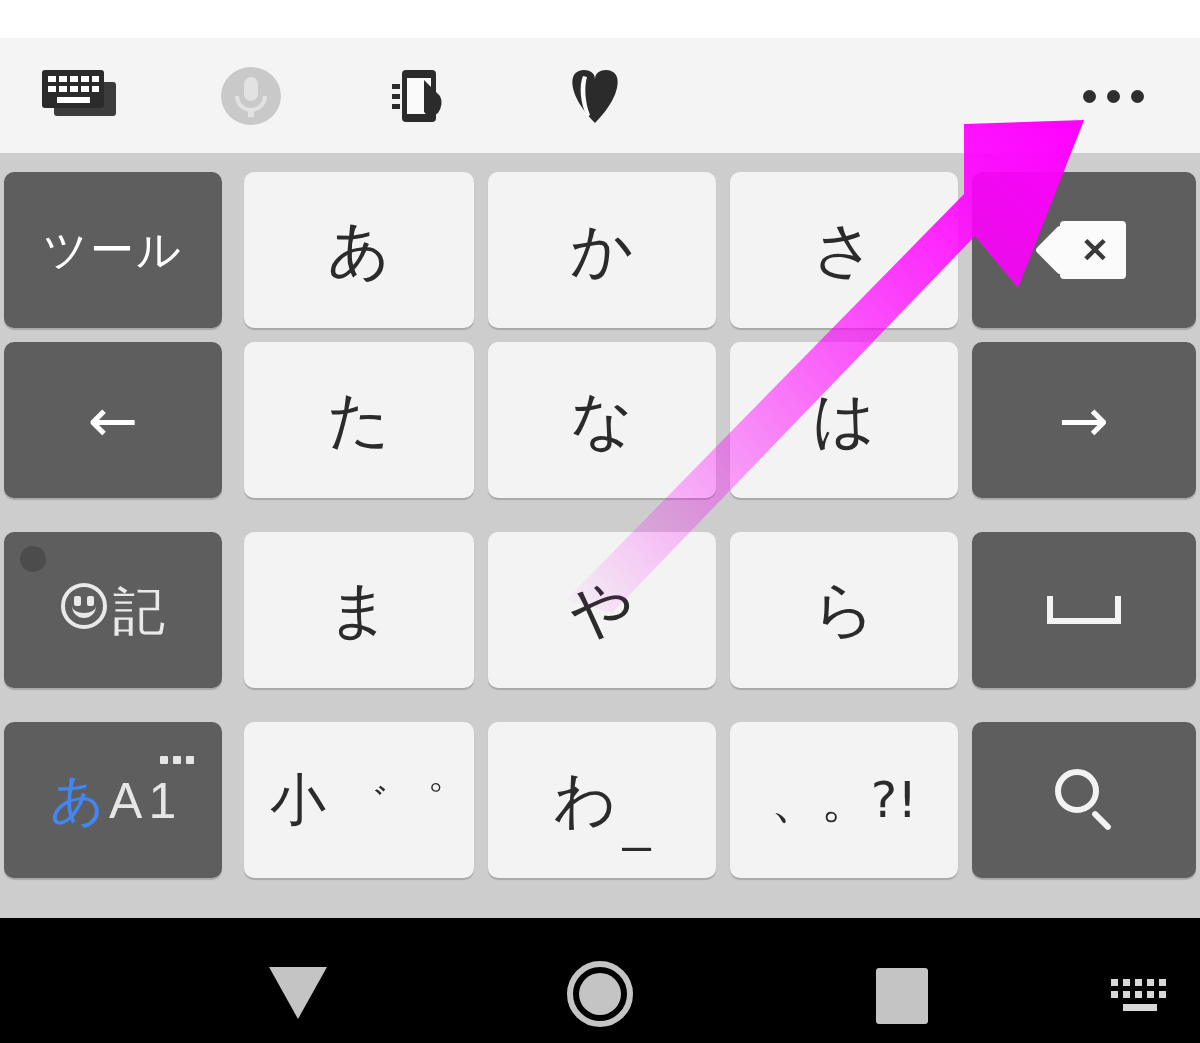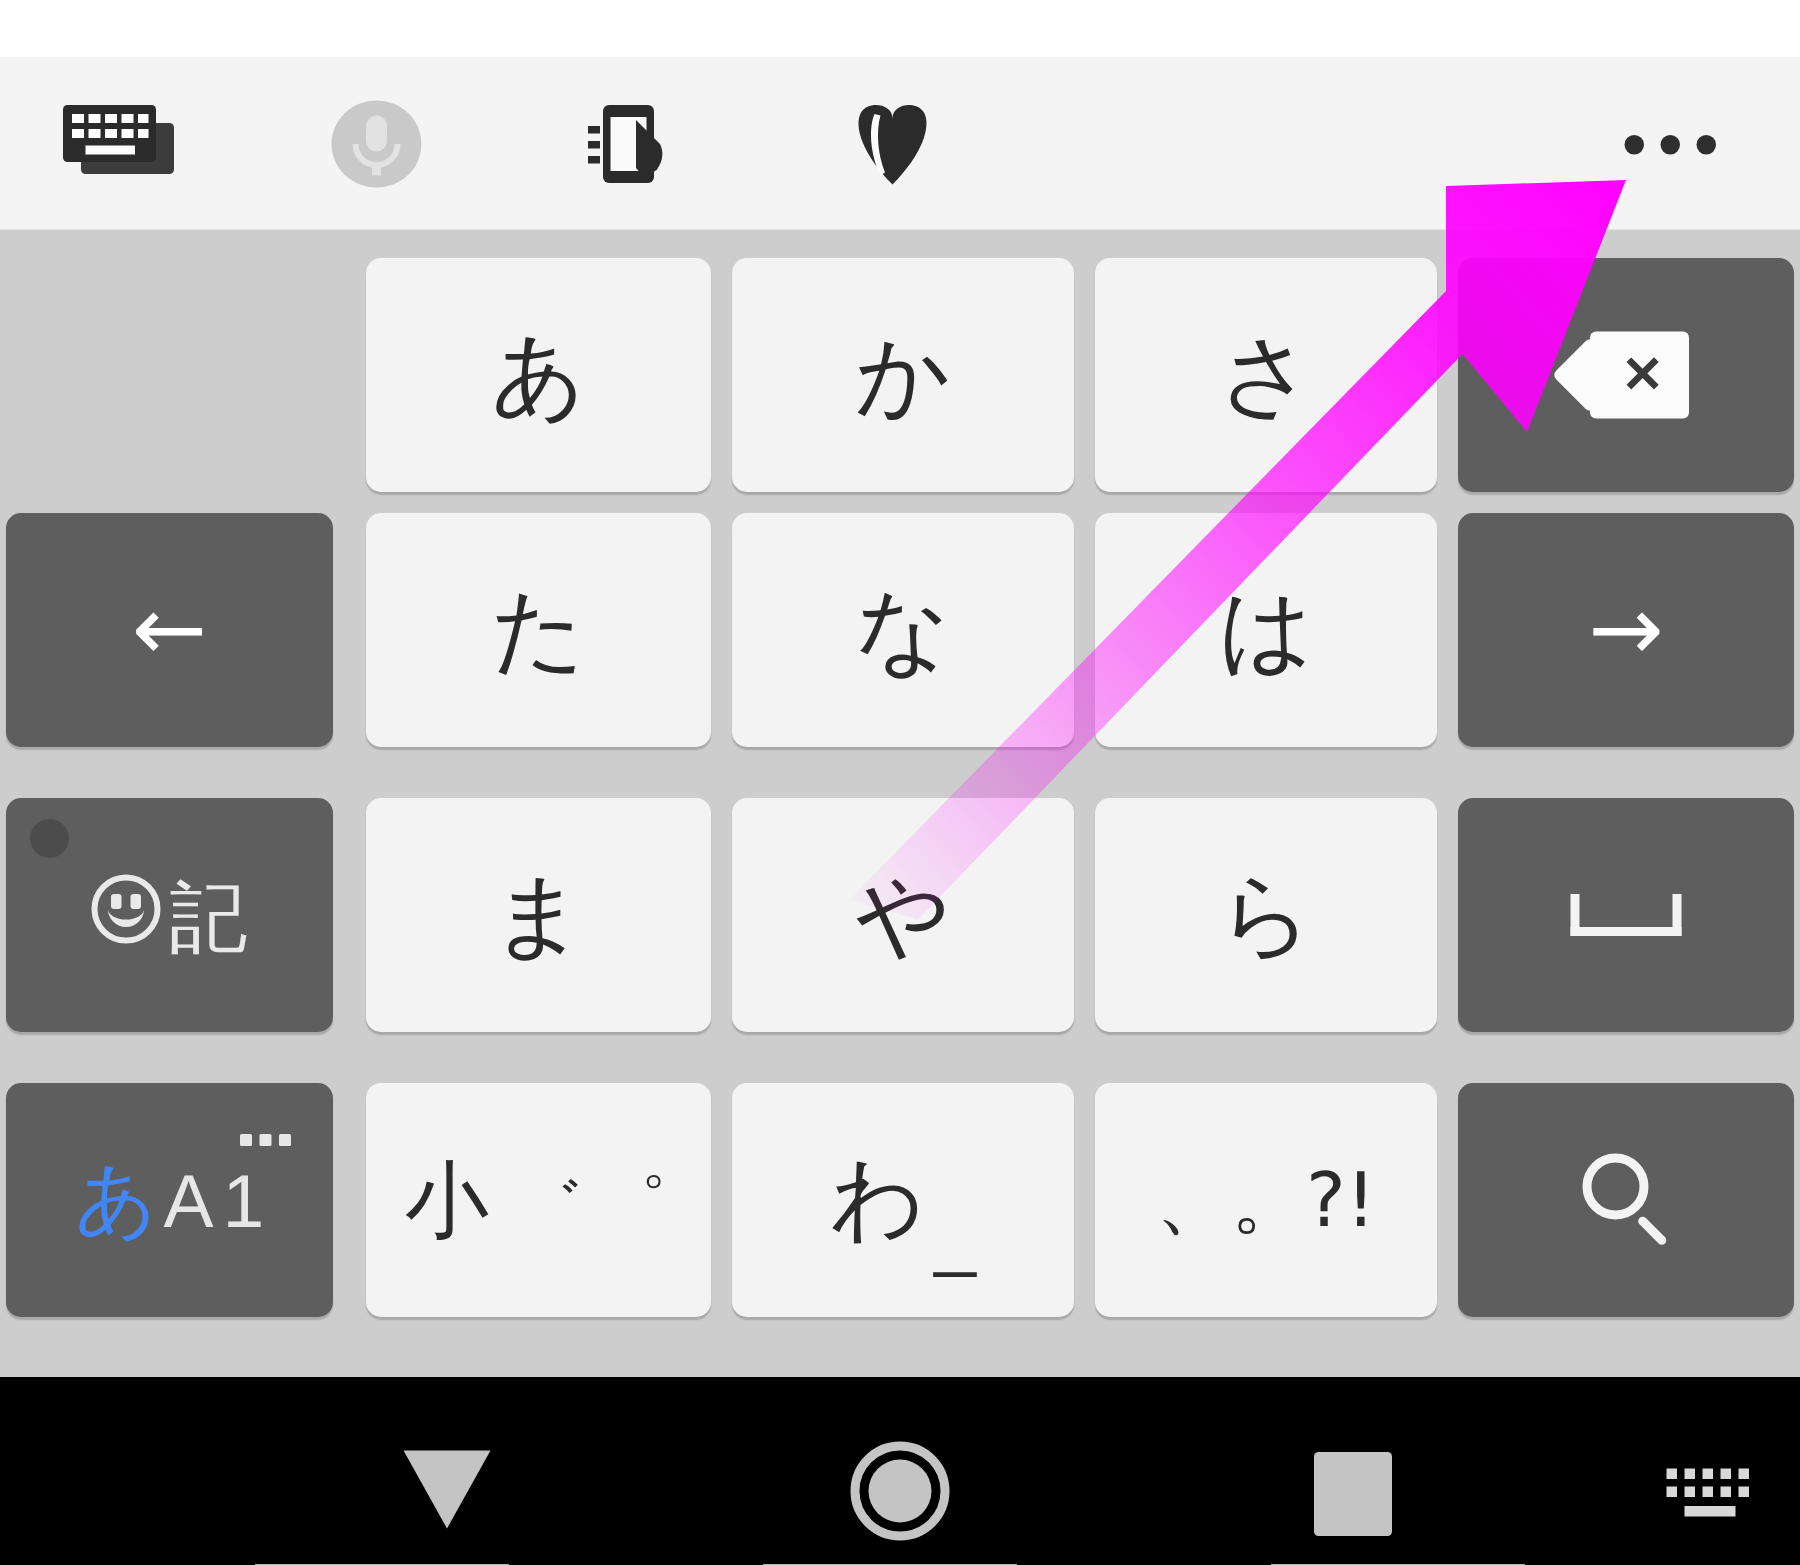--- a/index.html
+++ b/index.html
@@ -361,20 +361,23 @@
     <div class="dots-row">
       <div class="dot"></div>
         <div class="dot"></div>
         <div class="dot"></div>
     </div>
   </div>
 </div>
 
 <div id="keyboard-body">
 
+  <div class="key dark" id="key-tools" style="left:4px; top:19px; width:218px; height:156px;">
+    <span class="fn-label">ツール</span>
+  </div>
 
   <div class="key light" style="left:244px; top:19px; width:230px; height:156px;">
     <span class="kana-label">あ</span>
   </div>
 
   <div class="key light" style="left:488px; top:19px; width:228px; height:156px;">
     <span class="kana-label">か</span>
   </div>
 
   <div class="key light" style="left:730px; top:19px; width:228px; height:156px;">

